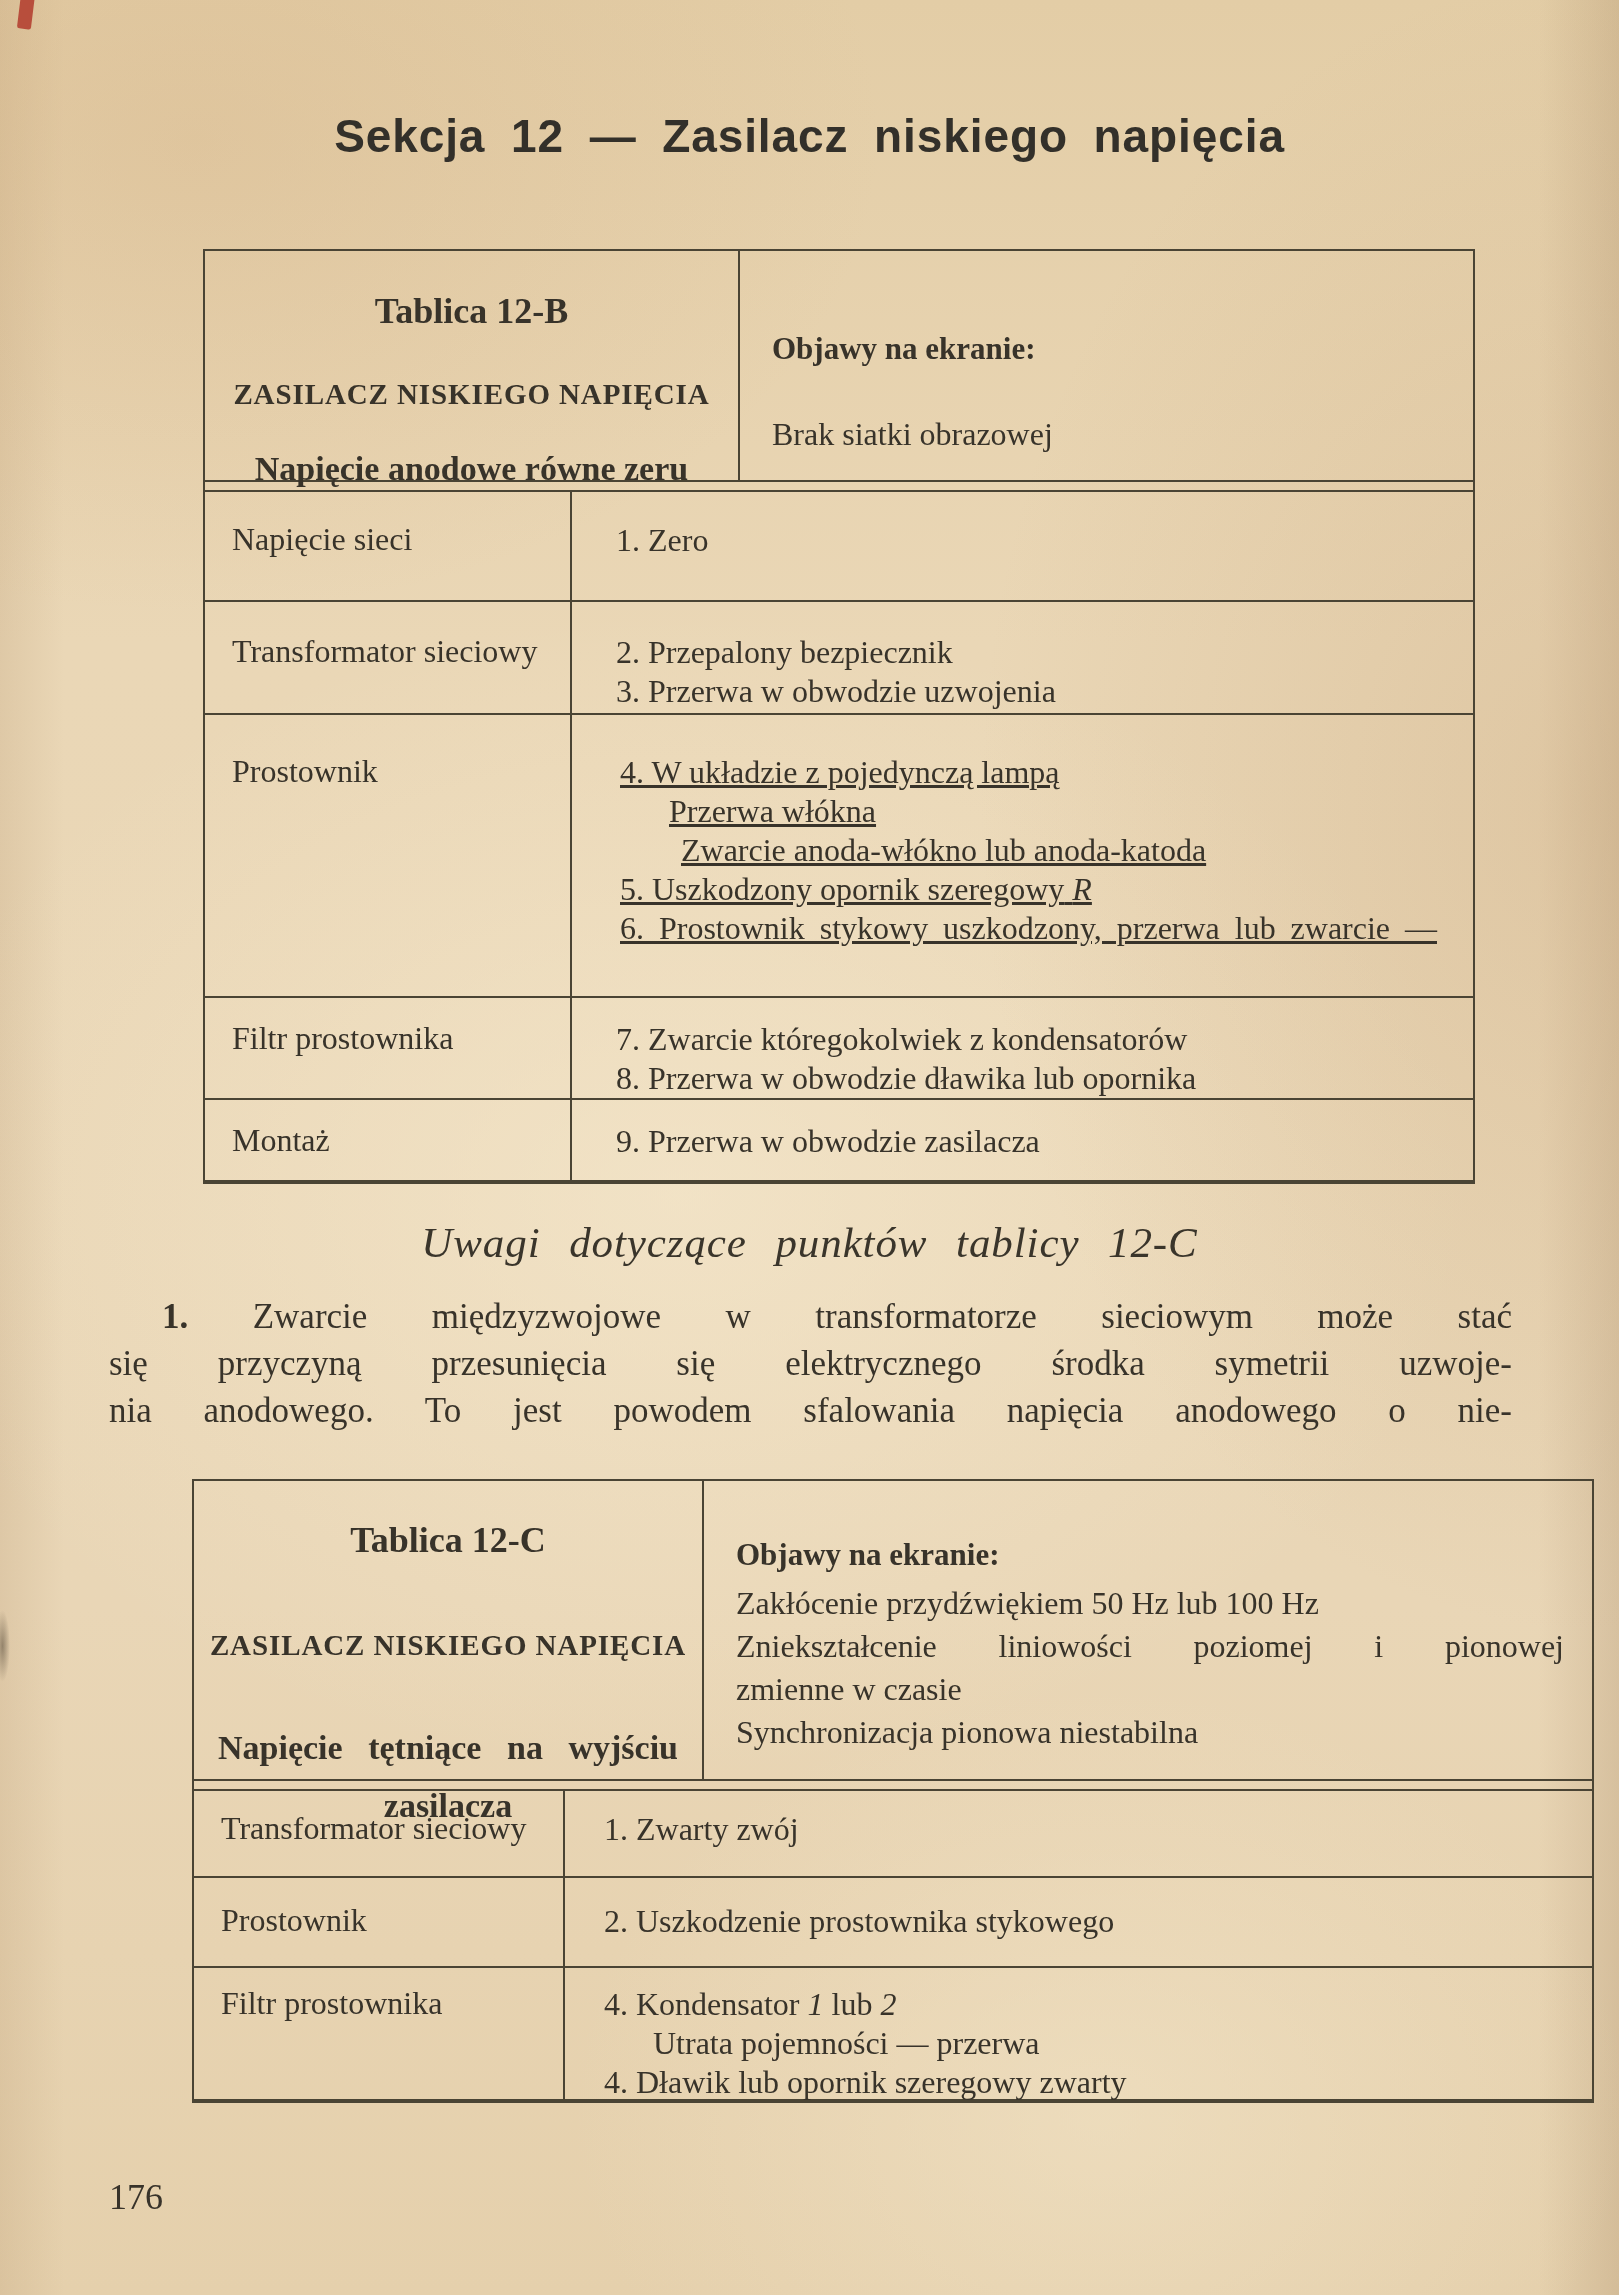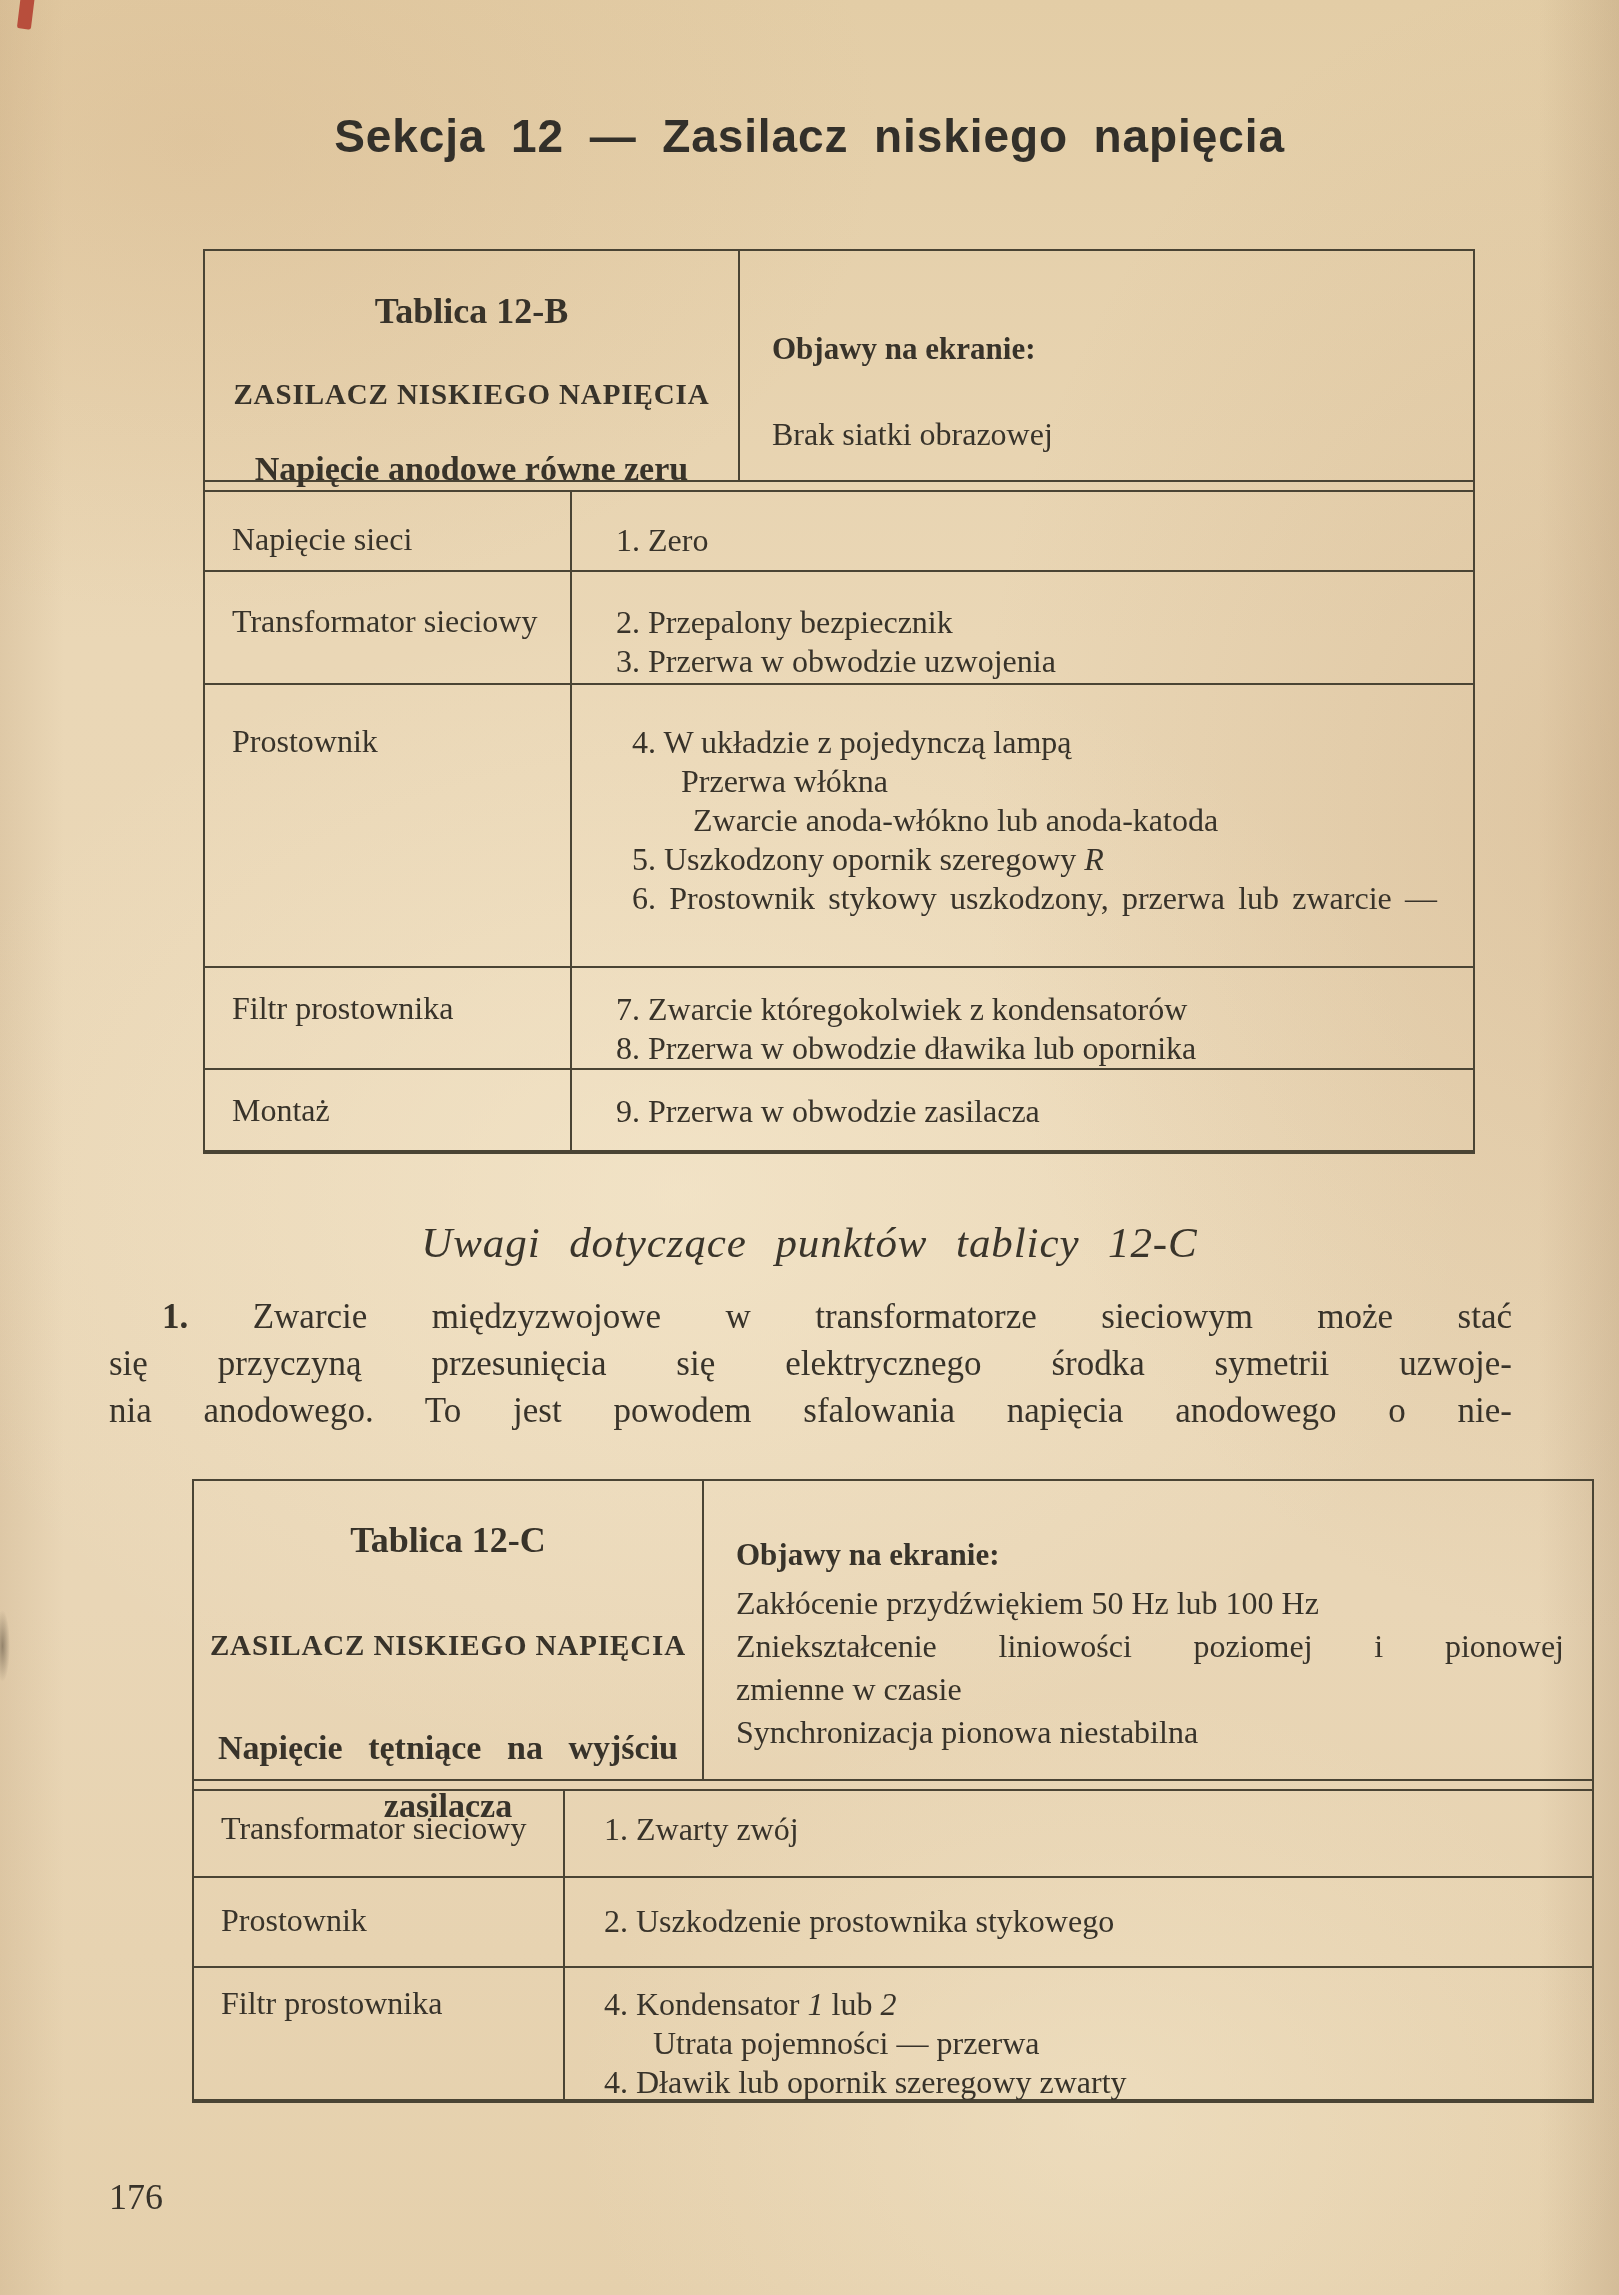--- a/index.html
+++ b/index.html
@@ -78,38 +78,38 @@
         <div class="tbl-org" style="margin-top:46px;">ZASILACZ NISKIEGO NAPIĘCIA</div>
         <div class="tbl-cond" style="margin-top:39px;">Napięcie anodowe równe zeru</div>
       </div>
       <div class="th-right">
         <div class="sym-label" style="margin-top:80px;">Objawy na ekranie:</div>
         <div class="sym-line" style="margin-top:46px;">Brak siatki obrazowej</div>
       </div>
     </div>
     <div class="dbl"></div>
 
-    <div class="row" style="height:78px;">
+    <div class="row" style="height:108px;">
       <div class="c1" style="width:367px; padding-top:29px;">Napięcie sieci</div>
       <div class="c2" style="padding-left:44px; padding-top:29px;">
         <div class="cause">1. Zero</div>
       </div>
     </div>
 
     <div class="row" style="height:113px;">
       <div class="c1" style="width:367px; padding-top:31px;">Transformator sieciowy</div>
       <div class="c2" style="padding-left:44px; padding-top:31px;">
         <div class="cause">2. Przepalony bezpiecznik</div>
         <div class="cause">3. Przerwa w obwodzie uzwojenia</div>
       </div>
     </div>
 
     <div class="row" style="height:283px;">
       <div class="c1" style="width:367px; padding-top:38px;">Prostownik</div>
-      <div class="c2" style="padding-left:60px; padding-top:38px;">
+      <div class="c2" style="padding-left:48px; padding-top:38px;text-decoration:underline;">
         <div class="cause">4. W układzie z pojedynczą lampą</div>
         <div class="cause ind1">Przerwa włókna</div>
         <div class="cause ind2">Zwarcie anoda-włókno lub anoda-katoda</div>
         <div class="cause"><span>5. Uszkodzony opornik szeregowy</span> <em>R</em></div>
         <div class="cause stretch">6. Prostownik stykowy uszkodzony, przerwa lub zwarcie —</div>
       </div>
     </div>
 
     <div class="row" style="height:102px;">
       <div class="c1" style="width:367px; padding-top:22px;">Filtr prostownika</div>

